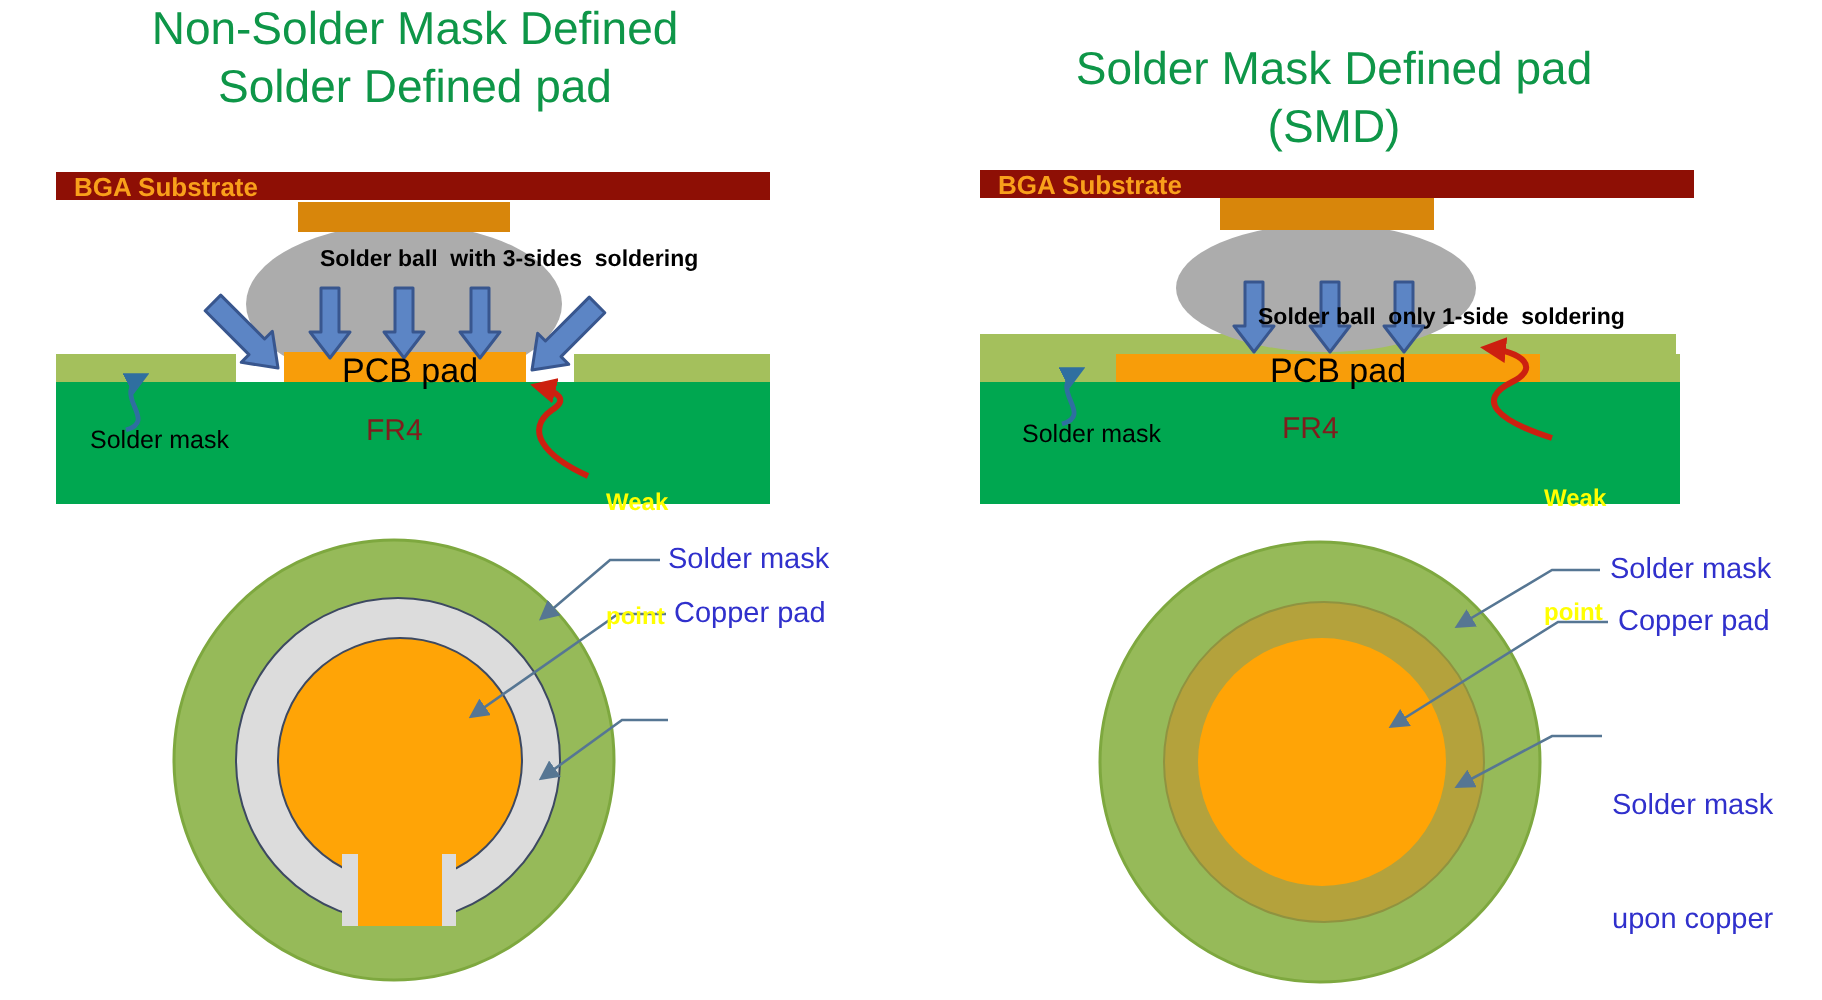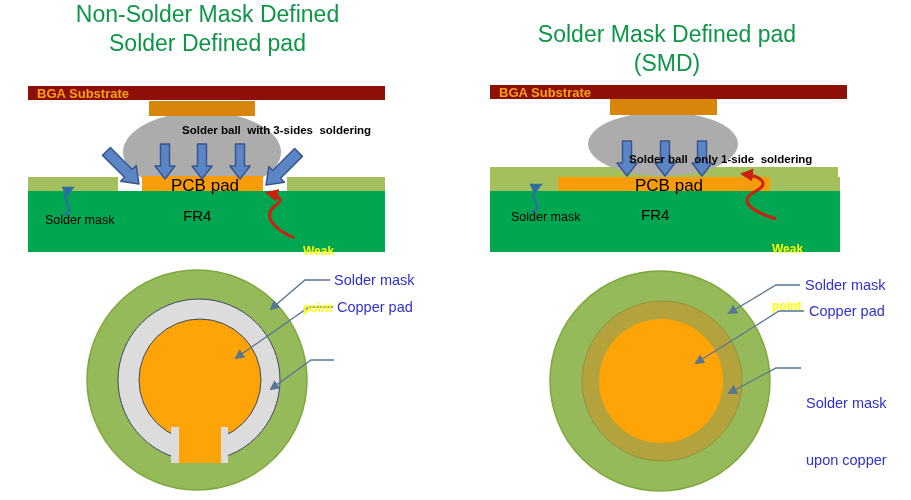--- a/index.html
+++ b/index.html
@@ -5,21 +5,21 @@
   html,body{margin:0;padding:0;background:#fff;}
   #stage{position:relative;width:911px;height:500px;background:#fff;overflow:hidden;
          font-family:"Liberation Sans",sans-serif;}
   #diagram-svg{position:absolute;left:0;top:0;}
   .lbl{position:absolute;white-space:pre;color:#000;line-height:1.15;}
   .title{position:absolute;text-align:center;font-weight:normal;font-size:23px;line-height:29px;color:#0E9648;}
   .bga-lbl{font-size:13px;font-weight:bold;color:#F9A01B;}
   .ball-lbl{font-size:11.5px;font-weight:bold;color:#000;}
   .pad-lbl{font-size:17px;color:#000;}
   .mask-lbl{font-size:12.5px;color:#000;}
-  .fr4-lbl{font-size:15px;color:#000000;}
+  .fr4-lbl{font-size:15px;color:#7f1d1d;}
   .weak-lbl{font-size:12px;font-weight:bold;color:#FFFF00;line-height:19px;}
   .blue-lbl{font-size:14.5px;color:#3030CC;line-height:19px;}
 </style>
 </head>
 <body>
 
 <div id="stage">
 
 <svg id="diagram-svg" width="911" height="500" viewBox="0 0 911 500">
   <defs>
@@ -105,21 +105,21 @@
   <div>Solder Defined pad</div>
 </div>
 <div class="title" style="left:458;top:20px;left:458px;width:418px;">
   <div>Solder Mask Defined pad</div>
   <div>(SMD)</div>
 </div>
 
 <div class="lbl bga-lbl" style="left:37px;top:87px;">BGA Substrate</div>
 <div class="lbl bga-lbl" style="left:499px;top:86px;">BGA Substrate</div>
 
-<div class="lbl ball-lbl" style="left:182px;top:124px;">Solder ball  with 3-sides  soldering</div>
+<div class="lbl ball-lbl" style="left:160px;top:124px;">Solder ball  with 3-sides  soldering</div>
 <div class="lbl ball-lbl" style="left:629px;top:122px;margin-top:31px;">Solder ball  only 1-side  soldering</div>
 
 <div class="lbl pad-lbl" style="left:171px;top:176px;">PCB pad</div>
 <div class="lbl pad-lbl" style="left:635px;top:176px;">PCB pad</div>
 
 <div class="lbl mask-lbl" style="left:45px;top:213px;">Solder mask</div>
 <div class="lbl mask-lbl" style="left:511px;top:210px;">Solder mask</div>
 
 <div class="lbl fr4-lbl" style="left:183px;top:207px;">FR4</div>
 <div class="lbl fr4-lbl" style="left:641px;top:206px;">FR4</div>

